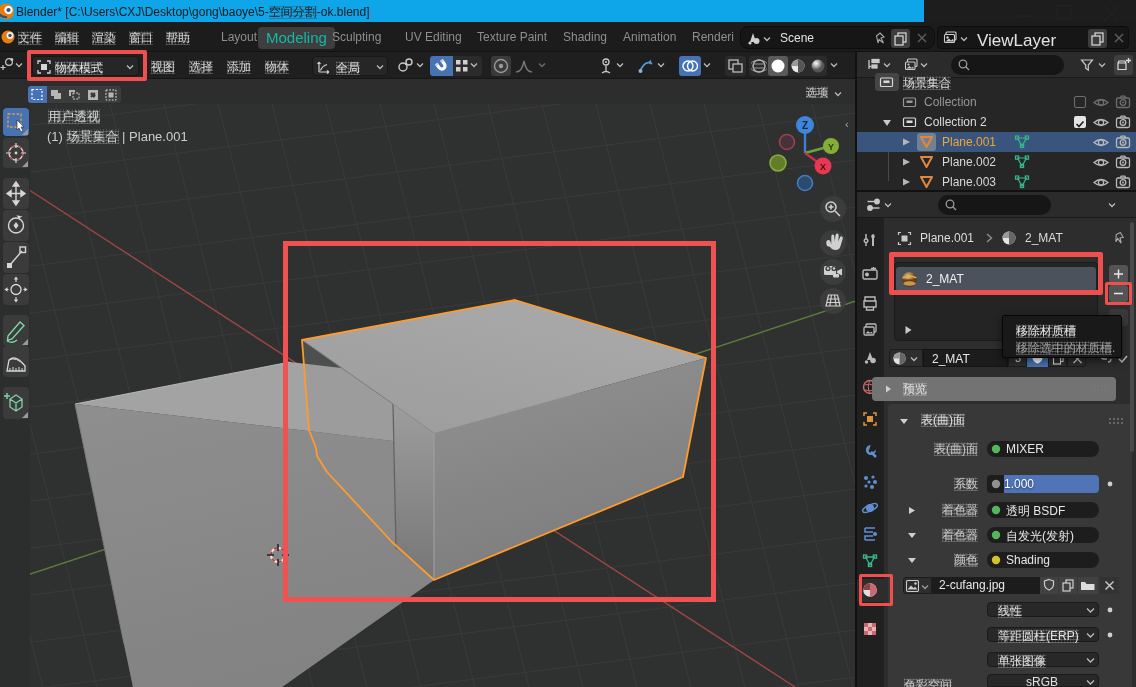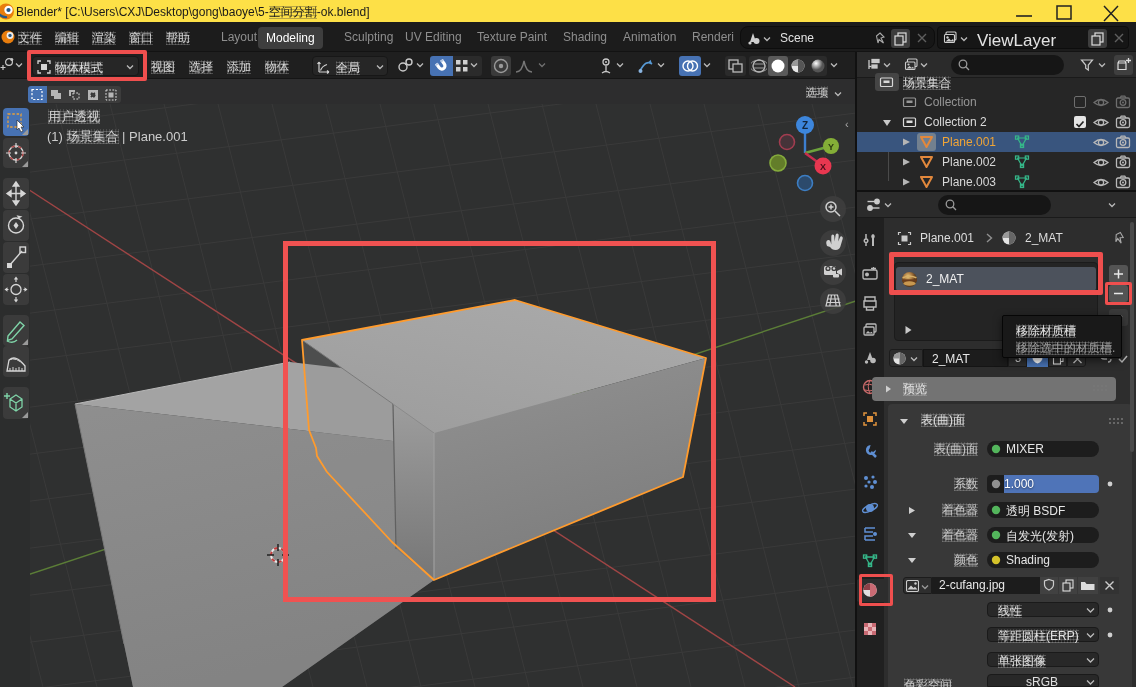--- a/index.html
+++ b/index.html
@@ -2,21 +2,21 @@
 <html><head><meta charset="utf-8"><style>
 html,body{margin:0;padding:0;width:1136px;height:687px;overflow:hidden;background:#1d1d1d;
 font-family:"Liberation Sans",sans-serif;-webkit-font-smoothing:antialiased}
 *{box-sizing:border-box}
 .abs{position:absolute}
 .c{background:repeating-linear-gradient(0deg,rgba(200,200,200,.28) 0 1px,transparent 1px 3px),repeating-linear-gradient(90deg,rgba(200,200,200,.18) 0 1px,transparent 1px 3px)}
 .cd{background:repeating-linear-gradient(0deg,rgba(60,60,60,.35) 0 1px,transparent 1px 3px)}
 .fld{position:absolute;background:#262626;border:1px solid #171717;border-radius:4px}
 .txt{position:absolute;white-space:nowrap}
 </style></head><body>
-<div class="abs" style="left:0;top:0;width:1136px;height:22px;background:#fde047">
+<div class="abs" style="left:0;top:0;width:924px;height:22px;background:#0ea5e9">
 <svg class="abs" style="left:-4px;top:3px" width="20" height="17" viewBox="0 0 20 17">
       <circle cx="10" cy="8.5" r="8" fill="#e87d0d"></circle>
       <circle cx="12.5" cy="7" r="4.2" fill="#fff"></circle>
       <circle cx="12.5" cy="7" r="2.1" fill="#265787"></circle>
       <path d="M2 10 q4 5 9 4" stroke="#265787" stroke-width="2.2" fill="none"></path>
     </svg>
 <div class="txt" style="left:16px;top:4px;font-size:12px;color:#1a1a1a">Blender* [C:\Users\CXJ\Desktop\gong\baoye\5-<span class="cd">空间分割</span>-ok.blend]</div>
 <svg class="abs" style="left:1008px;top:0" width="128" height="22" viewBox="0 0 128 22">
       <line x1="8" y1="16" x2="24" y2="16" stroke="#222" stroke-width="1.6"></line>
       <rect x="49" y="6" width="14" height="13" fill="none" stroke="#222" stroke-width="1.5"></rect>
@@ -28,22 +28,22 @@
       <circle cx="7" cy="9" r="6.5" fill="#e87d0d"></circle>
       <circle cx="9" cy="7.5" r="3.4" fill="#eee"></circle>
       <circle cx="9" cy="7.5" r="1.7" fill="#265787"></circle>
     </svg>
 <div class="txt" style="left:18px;top:8px;font-size:12px;color:#cfcfcf"><span class="c">文件</span></div>
 <div class="txt" style="left:55px;top:8px;font-size:12px;color:#cfcfcf"><span class="c">编辑</span></div>
 <div class="txt" style="left:92px;top:8px;font-size:12px;color:#cfcfcf"><span class="c">渲染</span></div>
 <div class="txt" style="left:129px;top:8px;font-size:12px;color:#cfcfcf"><span class="c">窗口</span></div>
 <div class="txt" style="left:166px;top:8px;font-size:12px;color:#cfcfcf"><span class="c">帮助</span></div>
 <div class="txt" style="left:221px;top:8px;font-size:12px;color:#8e8e8e">Layout</div>
-<div class="abs" style="left:258px;top:5px;height:22px;padding:0 8px;background:#3e3e3e;border-radius:4px;font-size:12px;color:#ffffff;line-height:22px">Modeling</div>
-<div class="txt" style="left:344px;top:8px;font-size:12px;color:#8e8e8e">Sculpting</div>
+<div class="abs" style="left:258px;top:5px;height:22px;padding:0 8px;background:#3e3e3e;border-radius:4px;font-size:15px;color:#14b8a6;line-height:22px">Modeling</div>
+<div class="txt" style="left:332px;top:8px;font-size:12px;color:#8e8e8e">Sculpting</div>
 <div class="txt" style="left:405px;top:8px;font-size:12px;color:#8e8e8e">UV Editing</div>
 <div class="txt" style="left:477px;top:8px;font-size:12px;color:#8e8e8e">Texture Paint</div>
 <div class="txt" style="left:563px;top:8px;font-size:12px;color:#8e8e8e">Shading</div>
 <div class="txt" style="left:623px;top:8px;font-size:12px;color:#8e8e8e">Animation</div>
 <div class="txt" style="left:692px;top:8px;font-size:12px;color:#8e8e8e">Renderi</div>
 <div class="abs" style="left:740px;top:4px;width:195px;height:23px;background:#161616;border:1px solid #0d0d0d;border-radius:8px">
 <svg class="abs" style="left:4px;top:3px" width="16" height="16" viewBox="0 0 16 16">
         <path d="M5 12 L8 3 L11 12 z" fill="#cfcfcf"></path>
         <circle cx="11.5" cy="11" r="3" fill="#cfcfcf"></circle>
         <circle cx="5" cy="13" r="1.6" fill="#cfcfcf"></circle>

